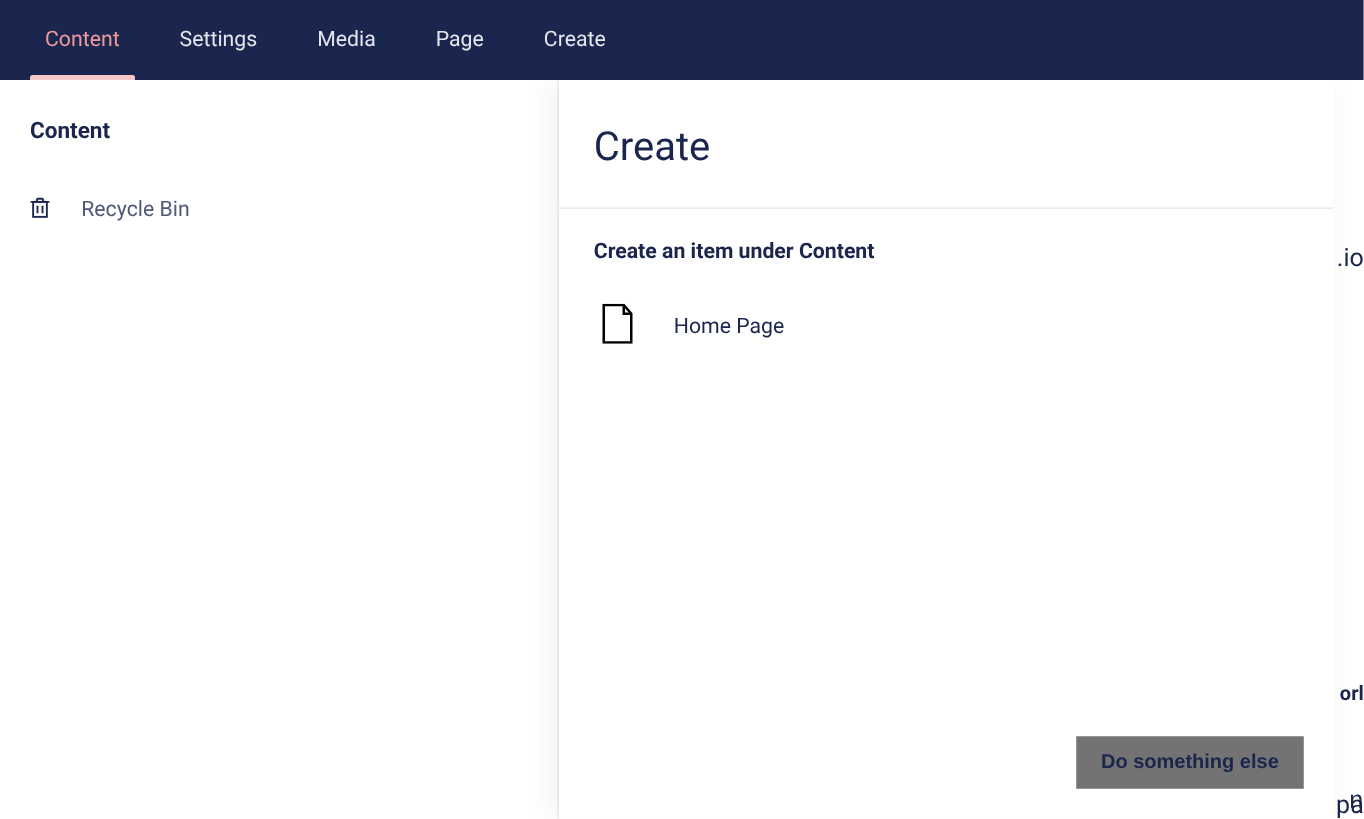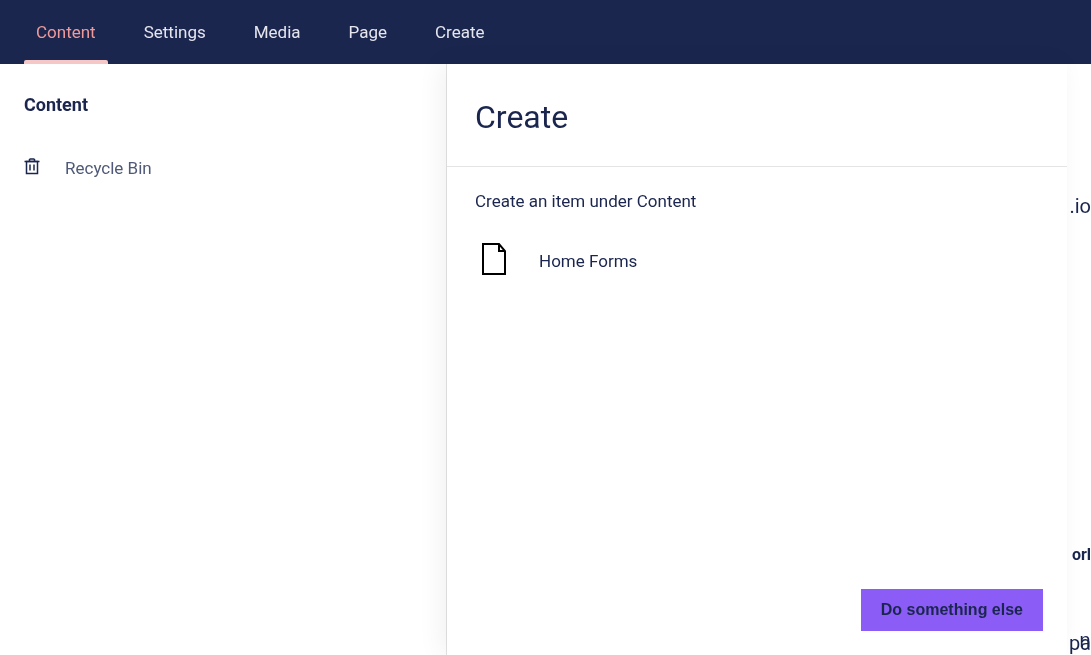--- a/index.html
+++ b/index.html
@@ -119,21 +119,21 @@
     font-weight: 400;
     color: #1b264f;
   }
   .dialog-body {
     flex: 1;
     padding: 24px 28px;
     overflow: auto;
   }
   .dialog-subtitle {
     font-size: 17px;
-    font-weight: 400;
+    font-weight: 700;
     color: #1b264f;
     margin-bottom: 22px;
   }
   .create-option {
     display: flex;
     align-items: center;
     gap: 32px;
     padding: 10px 6px;
     cursor: pointer;
   }
@@ -145,21 +145,21 @@
     width: 26px;
     height: 32px;
   }
 
   .dialog-footer {
     padding: 16px 24px 24px 24px;
     display: flex;
     justify-content: flex-end;
   }
   .btn {
-    background: #8b5cf6;
+    background: #737373;
     color: #1b264f;
     border: none;
     font-size: 16px;
     font-weight: 700;
     padding: 12px 20px;
     cursor: pointer;
   }
 </style>
 </head>
 <body>
@@ -216,19 +216,19 @@
   </div>
   <div class="dialog-body">
     <div class="dialog-subtitle">Create an item under Content</div>
     <div class="create-option">
       <span>
         <svg class="file-icon" viewBox="0 0 26 32" fill="none" stroke="#000000" stroke-width="2">
           <path d="M2 1 H18 L24 8 V31 H2 Z"></path>
           <path d="M18 1 V8 H24"></path>
         </svg>
       </span>
-      <span class="label">Home Forms</span>
+      <span class="label">Home Page</span>
     </div>
   </div>
   <div class="dialog-footer">
     <button class="btn">Do something else</button>
   </div>
 </section>
 
 </body></html>

